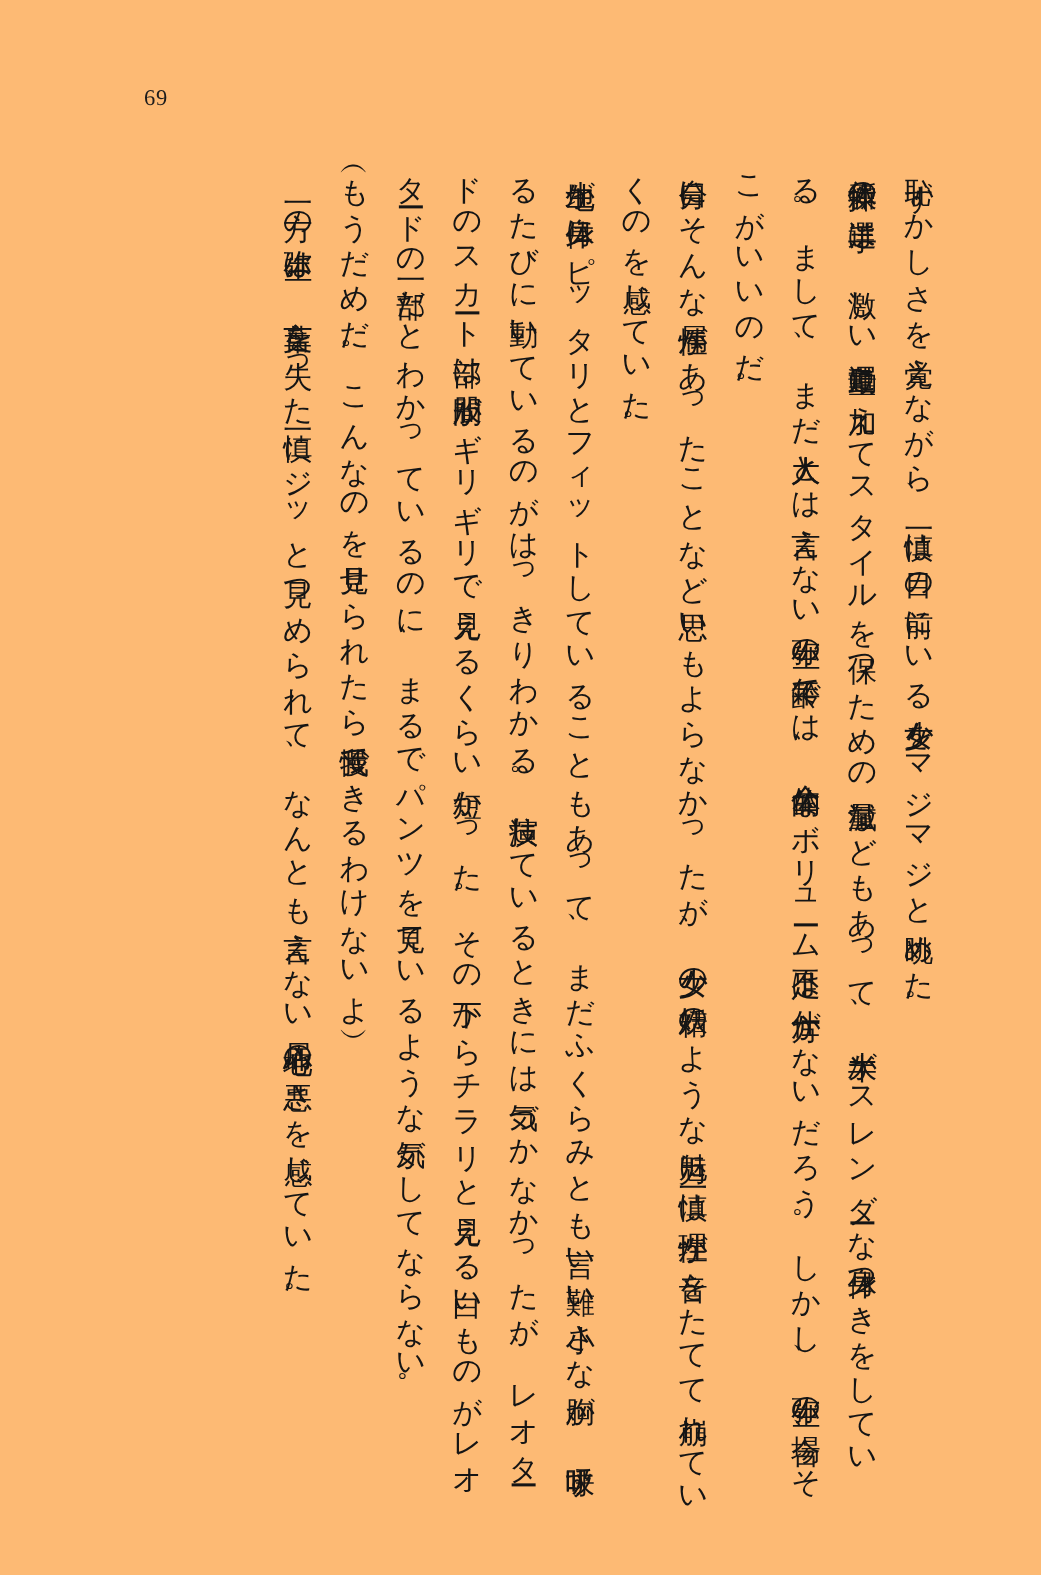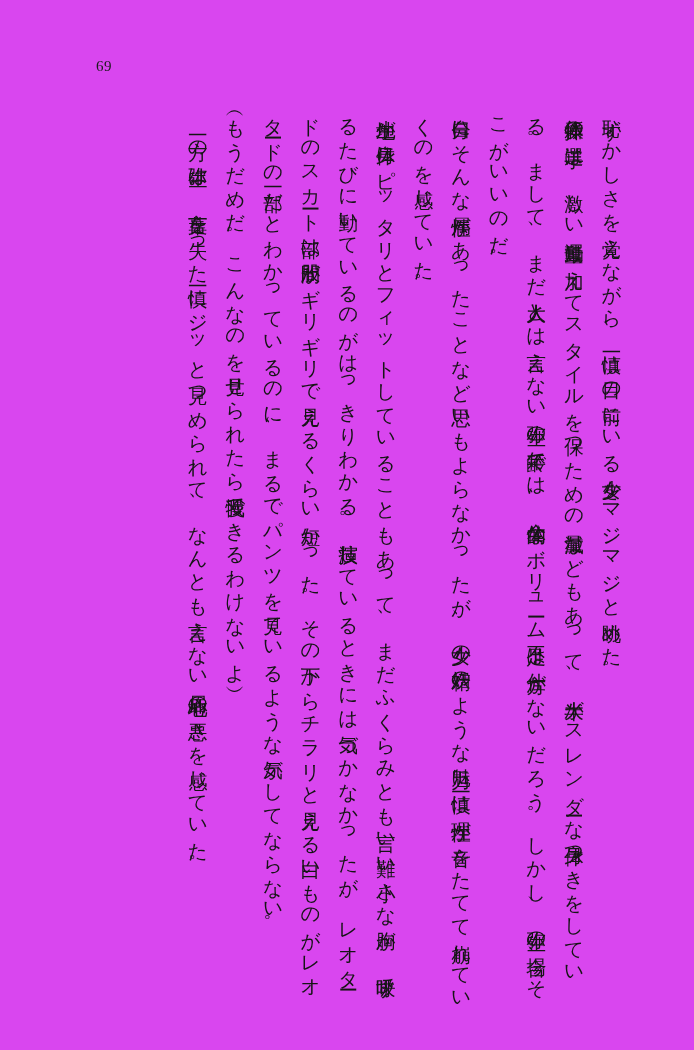--- a/index.html
+++ b/index.html
@@ -14,21 +14,21 @@
     color: #1a1a1a;
     position: relative;
     overflow: hidden;
   }
 
   .page {
     position: absolute;
     inset: 0;
     width: 694px;
     height: 1050px;
-    background: #d946ef;
+    background: #fdba74;
   }
 
   .page-number {
     position: absolute;
     top: 58px;
     left: 96px;
     font-size: 15px;
     font-family: "Liberation Serif", "DejaVu Serif", serif;
     color: #1c1c1c;
     letter-spacing: 0.5px;

